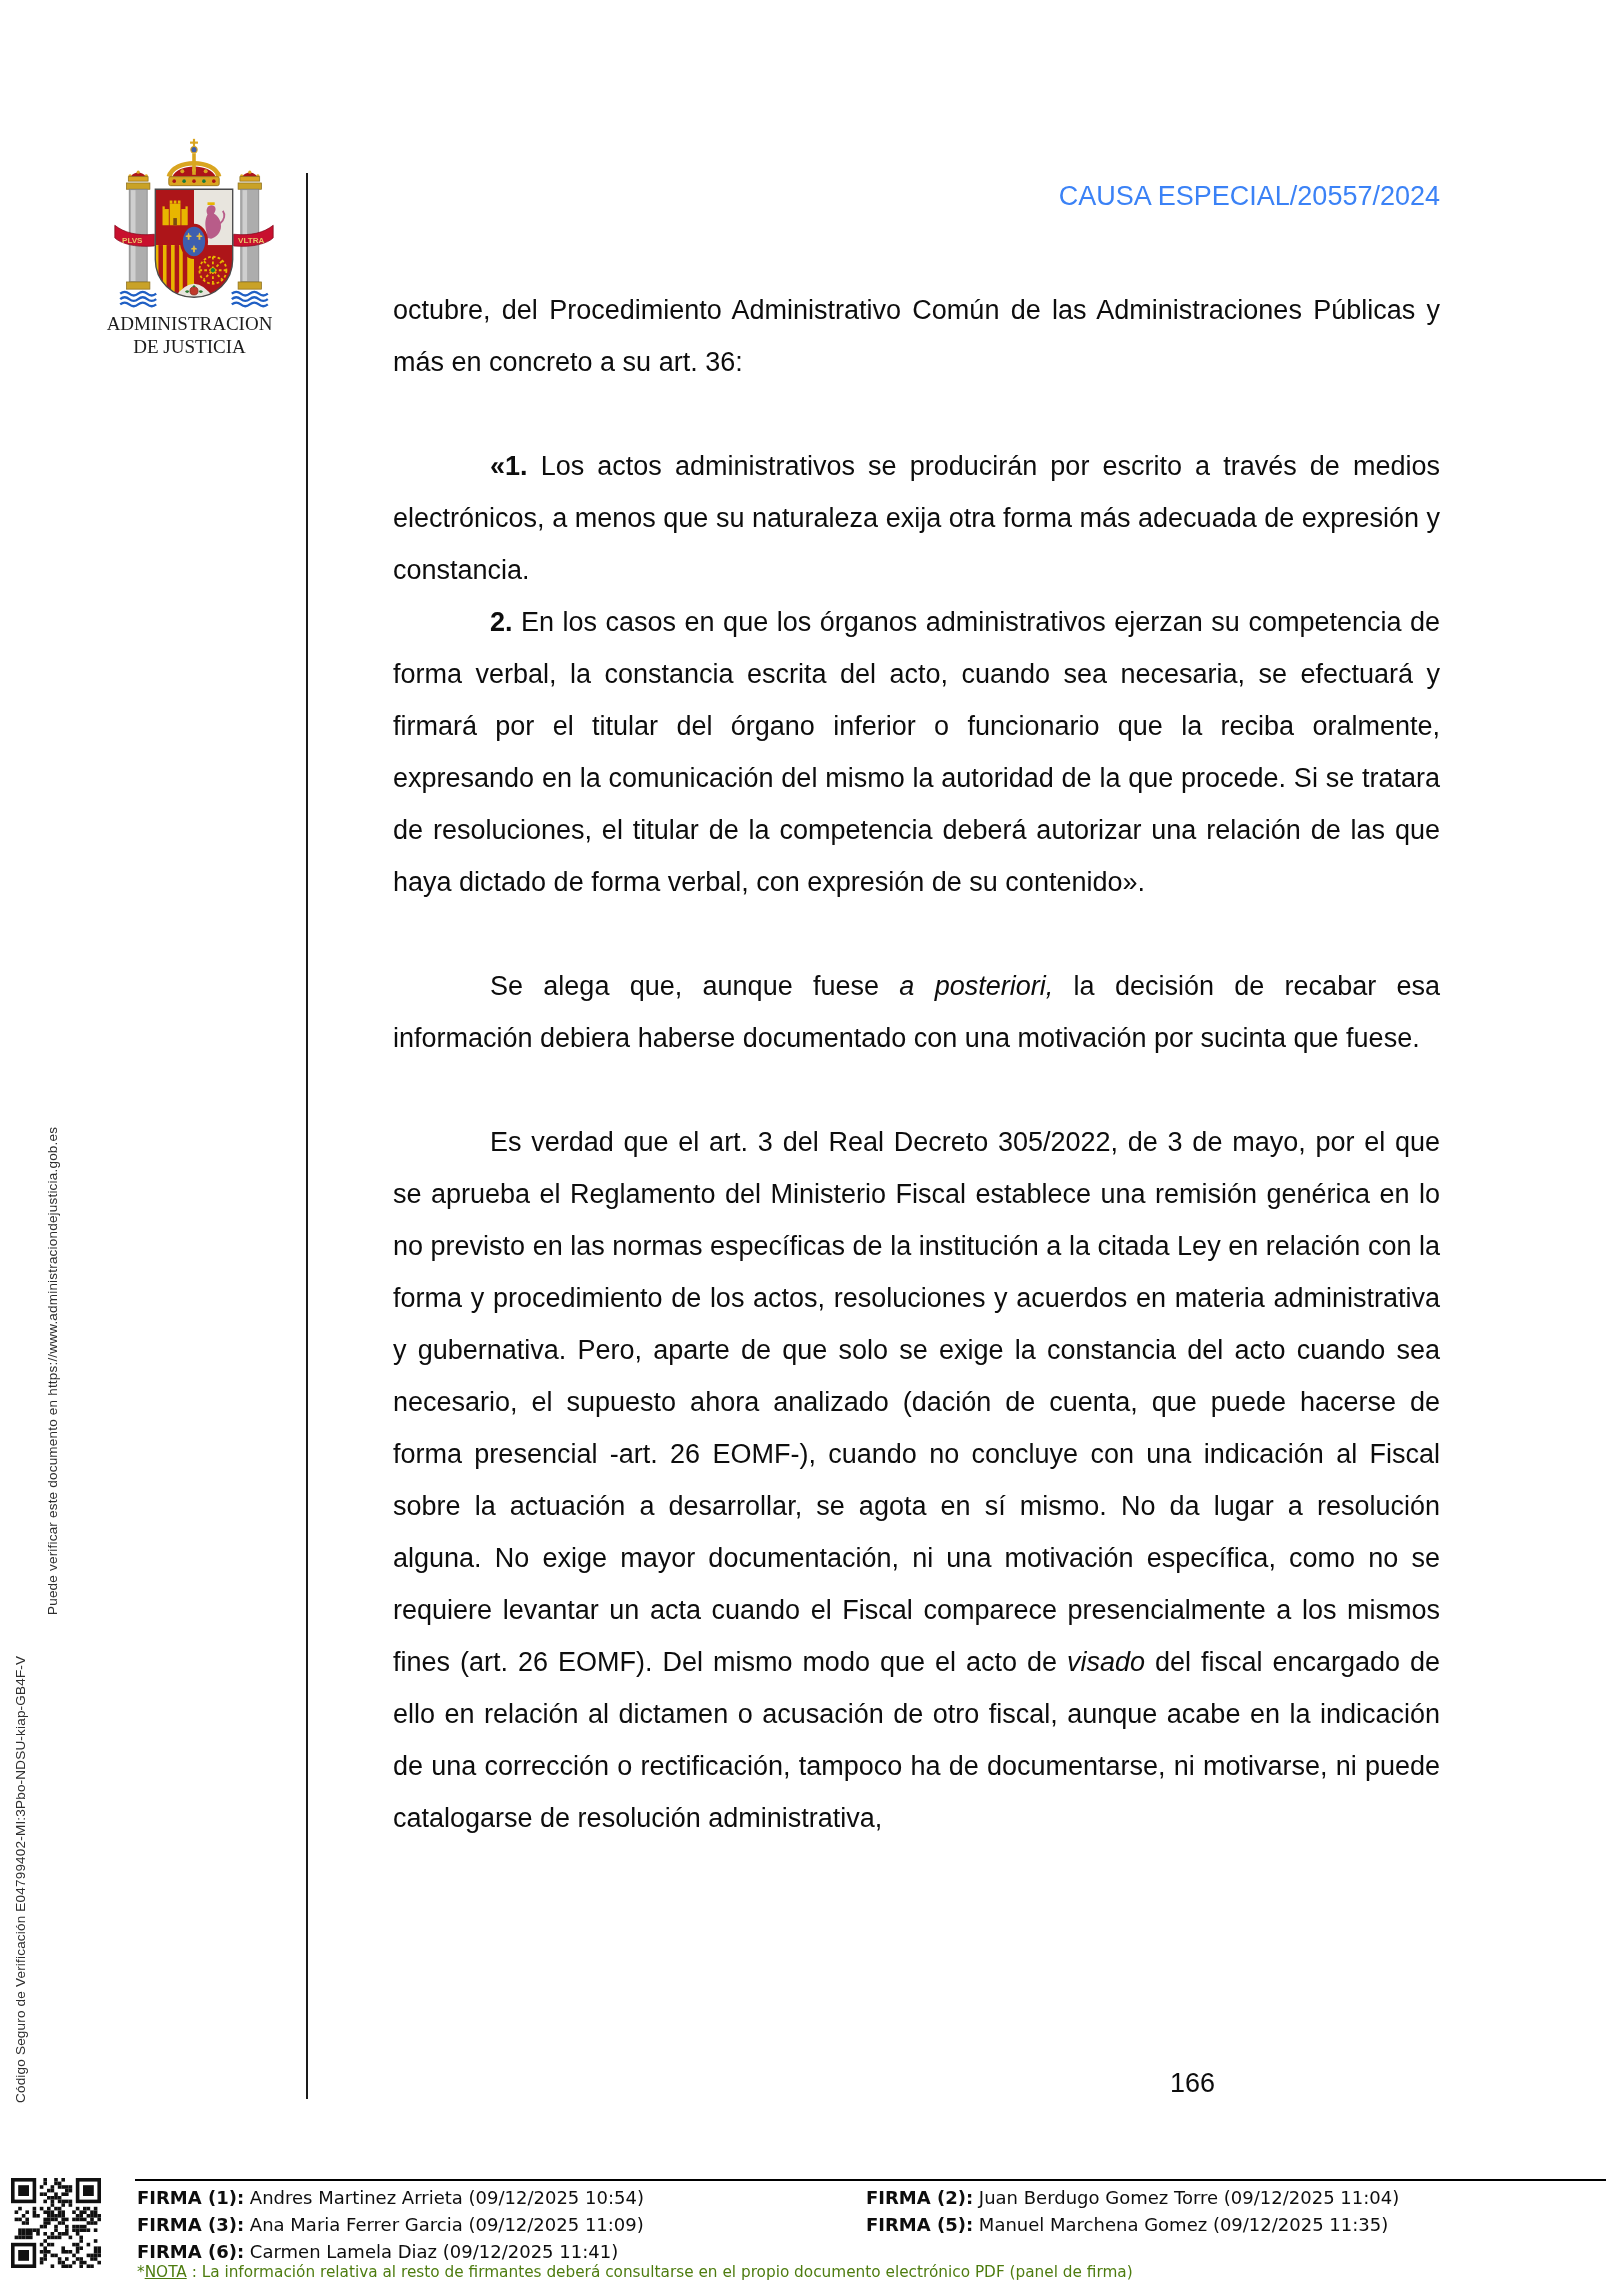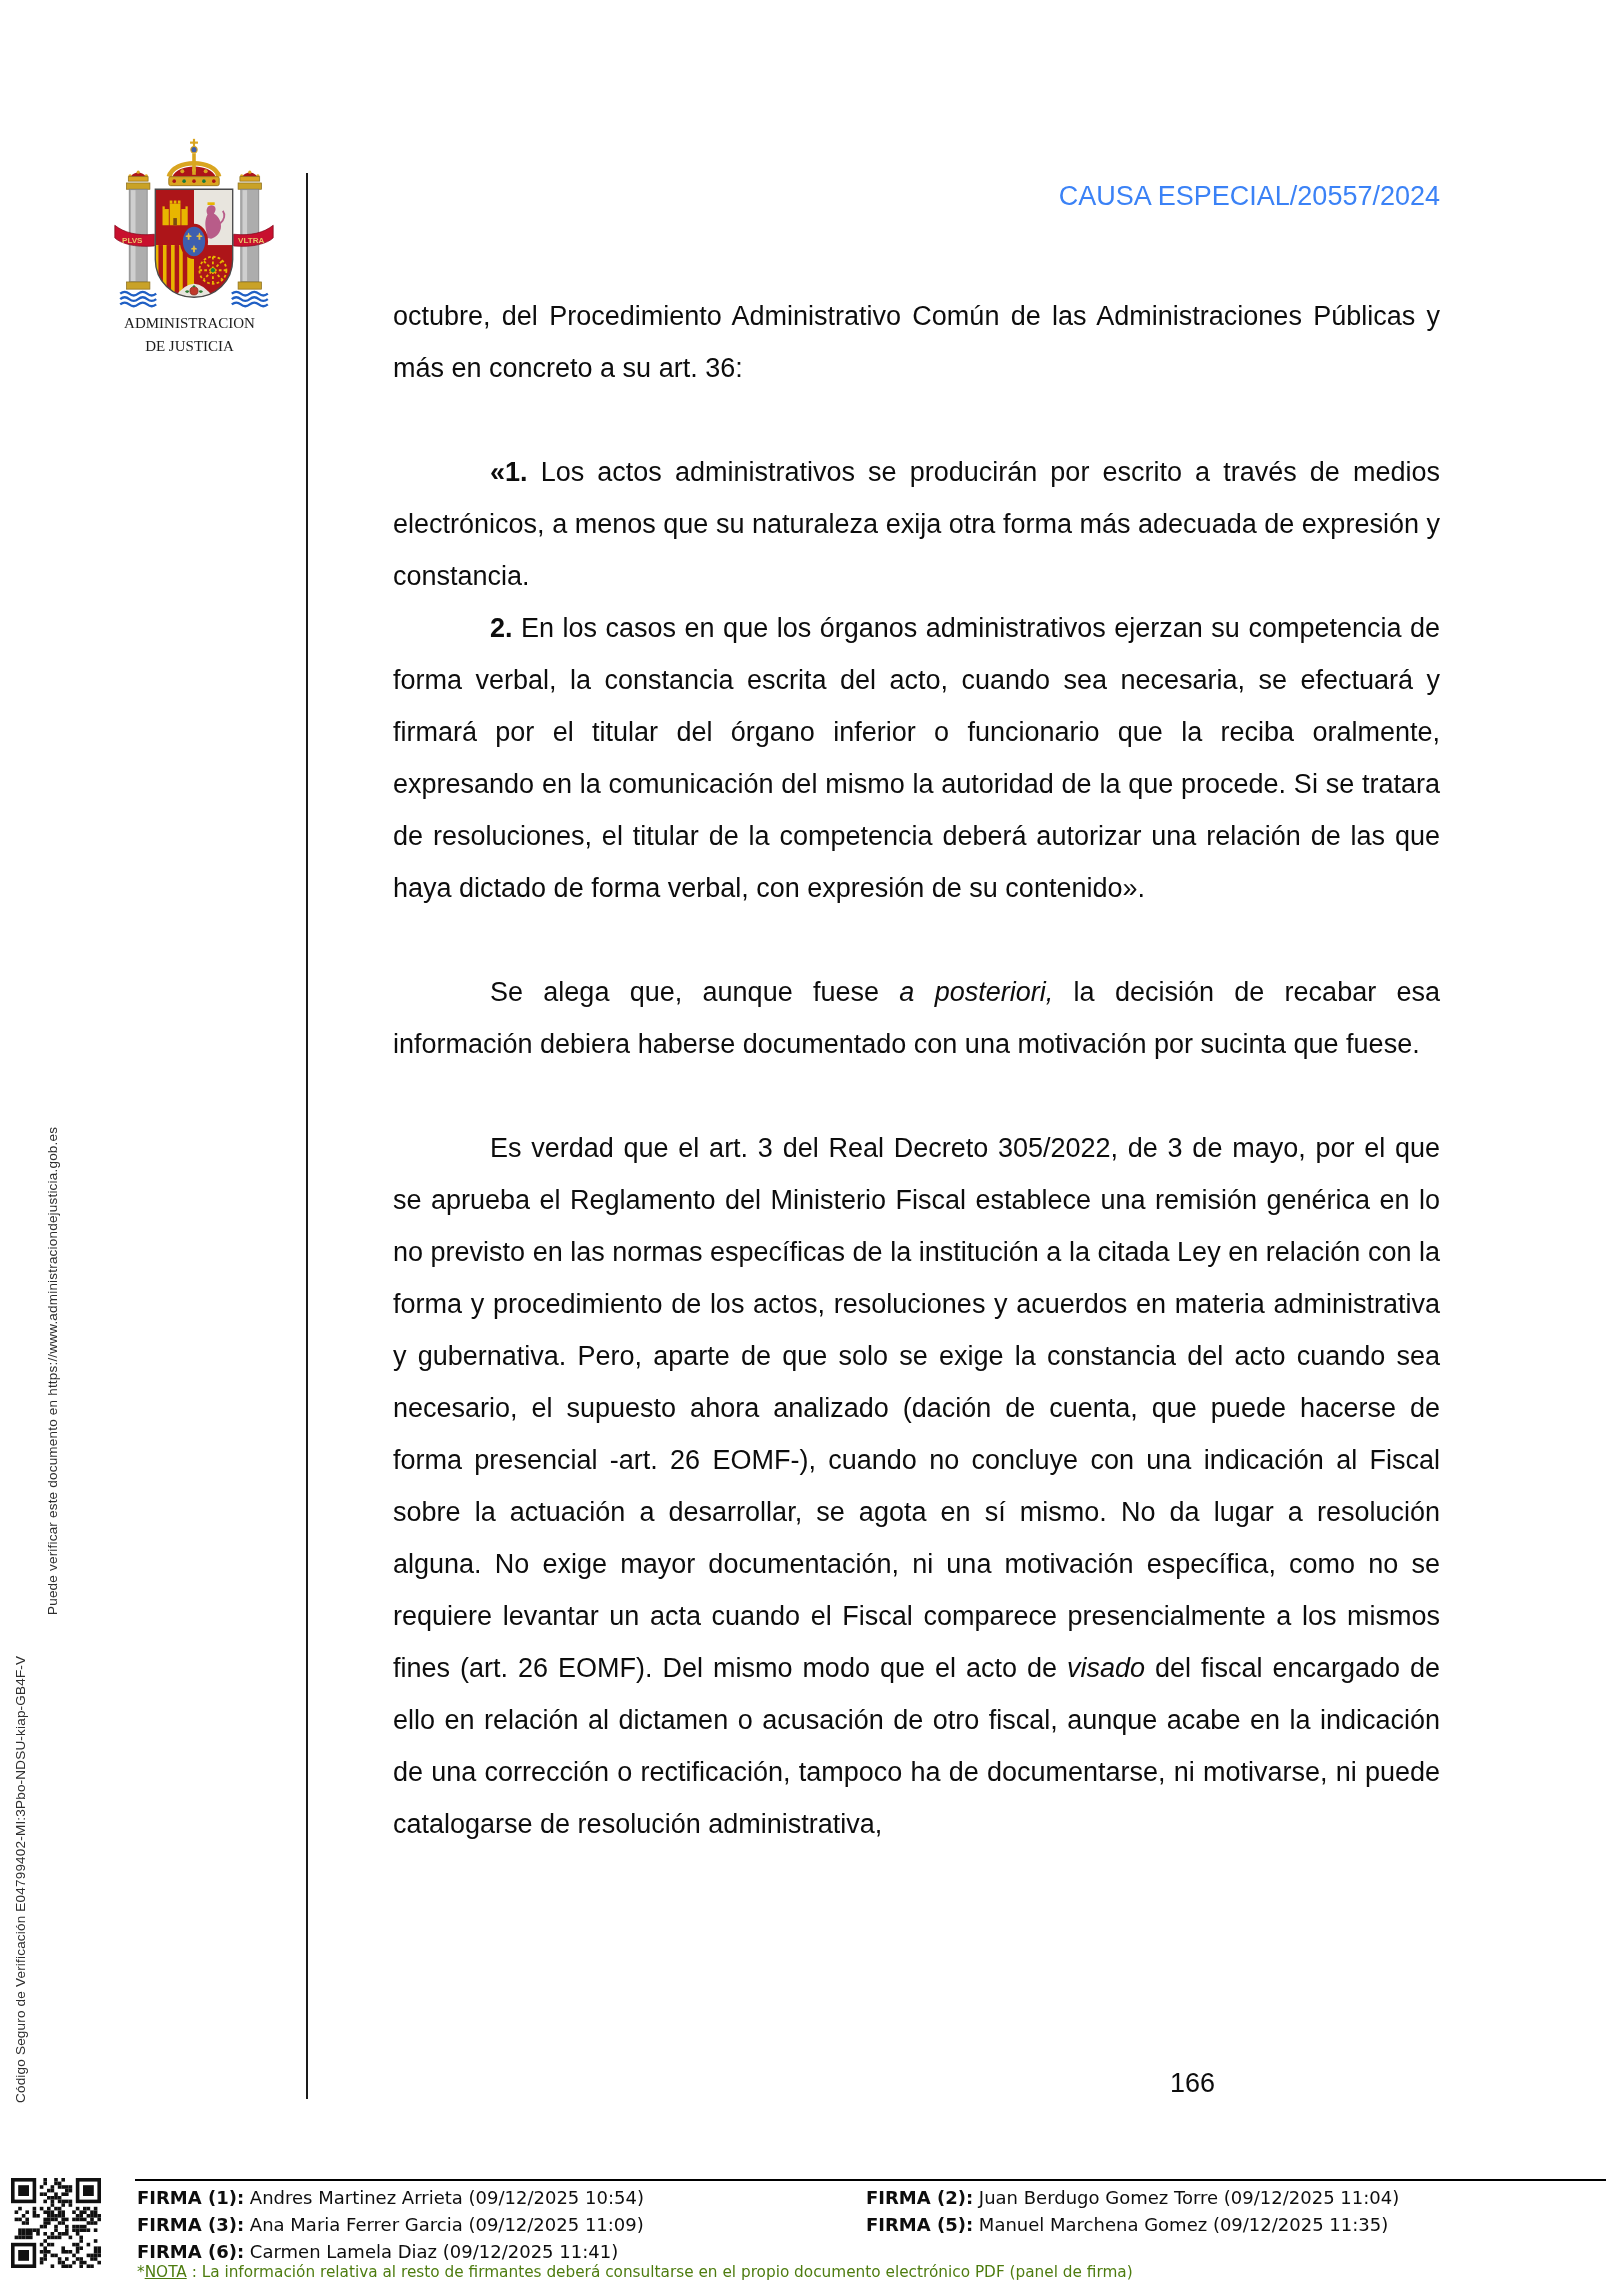--- a/index.html
+++ b/index.html
@@ -11,32 +11,32 @@
   .vtext{
     position:absolute;white-space:nowrap;transform:rotate(-90deg);
     transform-origin:0 0;font-size:13.5px;color:#2e2e2e;letter-spacing:0.2px;
   }
   #csv-vertical{left:12.6px;top:2103px;}
   #verify-vertical{left:45px;top:1615px;}
   
   #emblem{position:absolute;left:113px;top:135px;width:162px;height:176px;}
   #org-name{
     position:absolute;left:77px;top:312px;width:225px;text-align:center;
-    font-family:"Liberation Serif",serif;font-size:15px;line-height:23.4px;color:#1c1c1c;
+    font-family:"Liberation Serif",serif;font-size:19px;line-height:23.4px;color:#1c1c1c;
   }
   
   #v-divider{position:absolute;left:306px;top:173px;width:1.8px;height:1926px;background:#1a1a1a;}
   
   #case-number{
     position:absolute;left:900px;top:180px;width:540px;text-align:right;
     font-size:27px;line-height:32px;color:#3b82f6;
   }
   
   #body-text{
-    position:absolute;left:393px;top:290px;width:1047px;
+    position:absolute;left:393px;top:284px;width:1047px;
     font-size:27px;line-height:52px;text-align:justify;color:#0d0d0d;
   }
   #body-text p{margin:0;}
   #body-text p.gap{margin-bottom:52px;}
   #body-text p.indent{text-indent:97px;}
   #page-number{
     position:absolute;left:1170px;top:2068px;width:270px;
     font-size:27px;color:#0d0d0d;
   }
   

